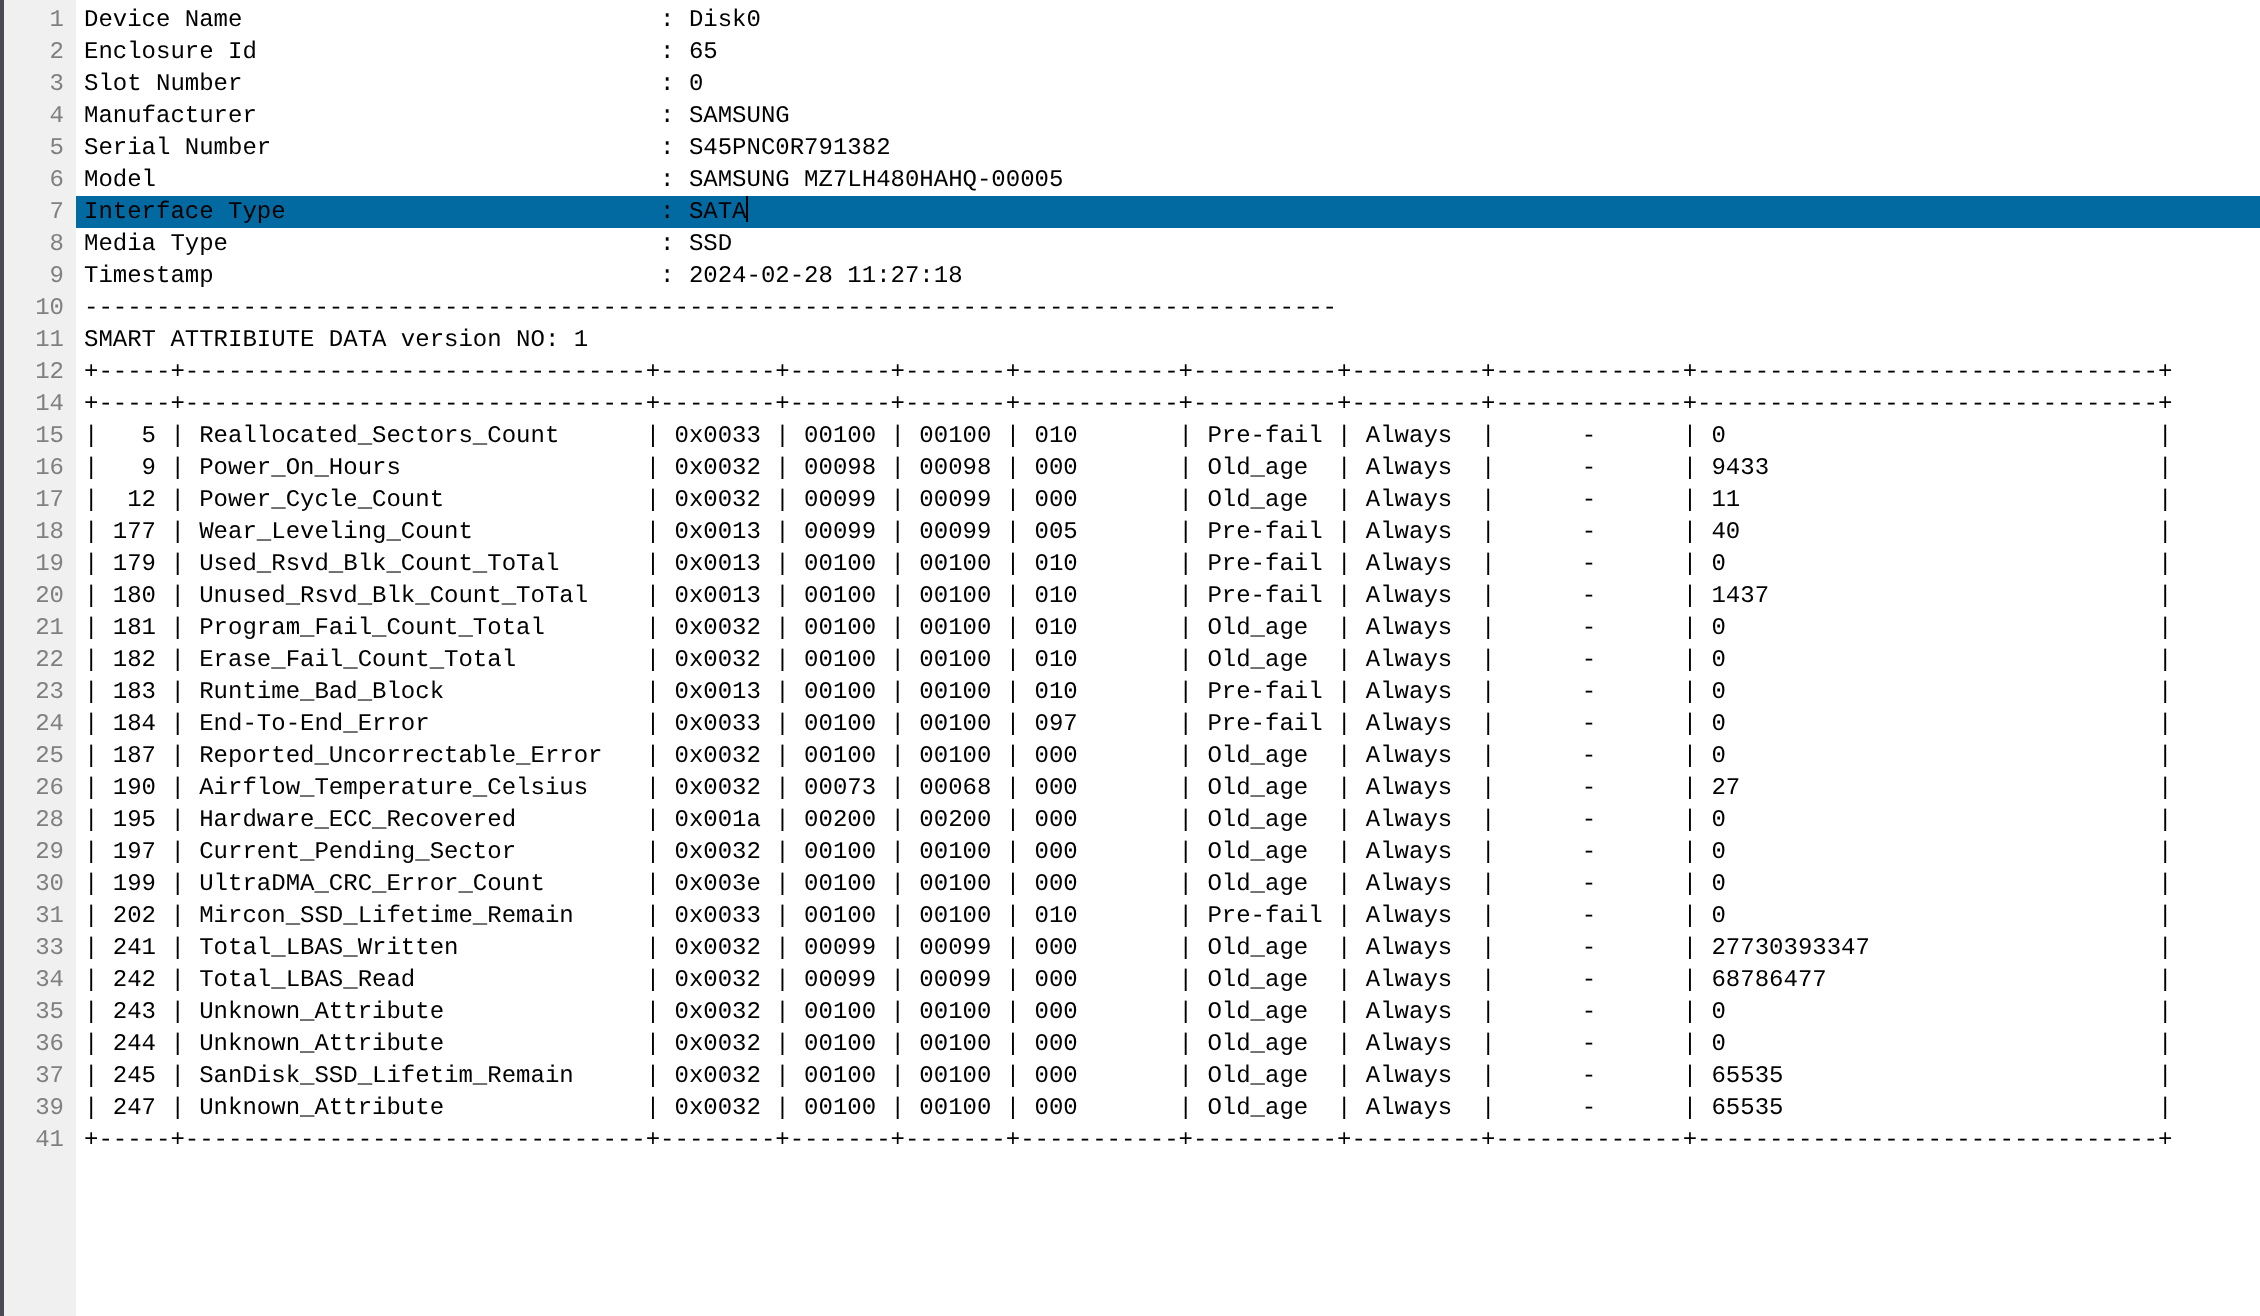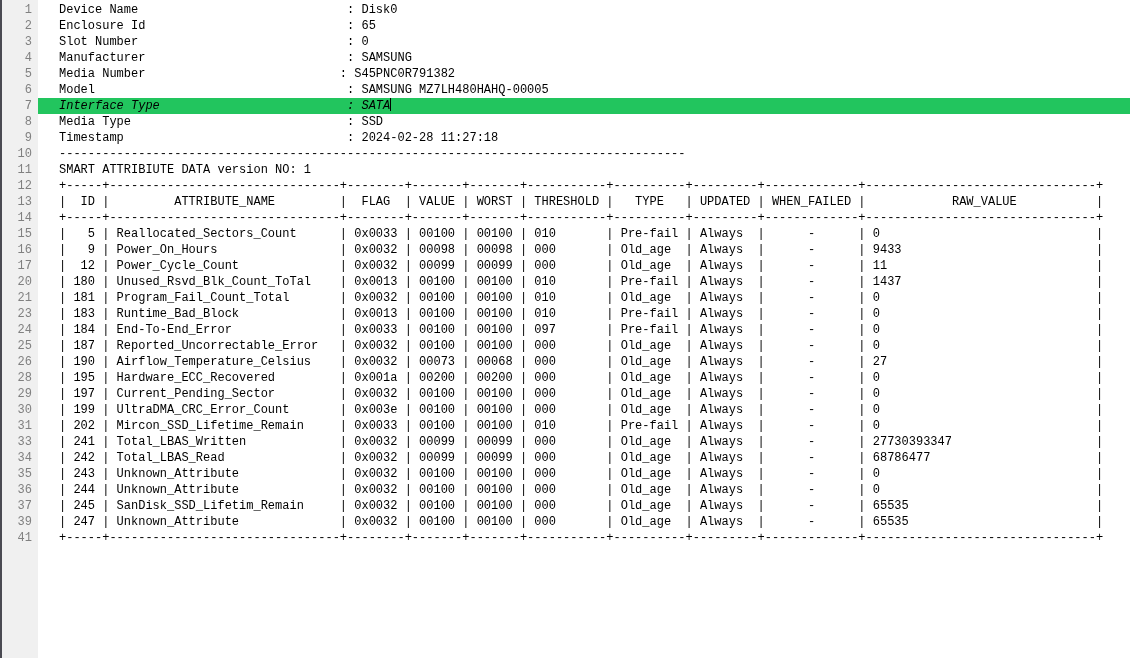--- a/index.html
+++ b/index.html
@@ -36,23 +36,23 @@
     width: 36px;
     text-align: right;
     padding-right: 6px;
     color: #808080;
     background: #f0f0f0;
     font-size: 12px;
   }
   .lt {
     flex: 1 1 auto;
     white-space: pre;
-    padding-left: 21px;
-  }
-  .line.current .lt { background: #22c55e; font-style: italic; }
+    padding-left: 4px;
+  }
+  .line.current .lt { background: #0369a1; }
   .caret {
     display: inline-block;
     width: 1px;
     height: 13px;
     background: #000000;
     vertical-align: -2px;
   }
 </style>
 </head>
 <body>
@@ -71,21 +71,21 @@
       <div class="line">
         <span class="ln">3</span>
         <span class="lt">Slot Number                             : 0</span>
       </div>
       <div class="line">
         <span class="ln">4</span>
         <span class="lt">Manufacturer                            : SAMSUNG</span>
       </div>
       <div class="line">
         <span class="ln">5</span>
-        <span class="lt">Media Number                           : S45PNC0R791382</span>
+        <span class="lt">Serial Number                           : S45PNC0R791382</span>
       </div>
       <div class="line">
         <span class="ln">6</span>
         <span class="lt">Model                                   : SAMSUNG MZ7LH480HAHQ-00005</span>
       </div>
       <div class="line current">
         <span class="ln">7</span>
         <span class="lt">Interface Type                          : SATA<span class="caret"></span></span>
       </div>
       <div class="line">
@@ -102,46 +102,54 @@
       </div>
       <div class="line">
         <span class="ln">11</span>
         <span class="lt">SMART ATTRIBIUTE DATA version NO: 1</span>
       </div>
       <div class="line">
         <span class="ln">12</span>
         <span class="lt">+-----+--------------------------------+--------+-------+-------+-----------+----------+---------+-------------+--------------------------------+</span>
       </div>
       <div class="line">
-        <span class="ln">13</span>
-        <span class="lt">|  ID |         ATTRIBUTE_NAME         |  FLAG  | VALUE | WORST | THRESHOLD |   TYPE   | UPDATED | WHEN_FAILED |            RAW_VALUE           |</span>
-      </div>
-      <div class="line">
         <span class="ln">14</span>
         <span class="lt">+-----+--------------------------------+--------+-------+-------+-----------+----------+---------+-------------+--------------------------------+</span>
       </div>
       <div class="line">
         <span class="ln">15</span>
         <span class="lt">|   5 | Reallocated_Sectors_Count      | 0x0033 | 00100 | 00100 | 010       | Pre-fail | Always  |      -      | 0                              |</span>
       </div>
       <div class="line">
         <span class="ln">16</span>
         <span class="lt">|   9 | Power_On_Hours                 | 0x0032 | 00098 | 00098 | 000       | Old_age  | Always  |      -      | 9433                           |</span>
       </div>
       <div class="line">
         <span class="ln">17</span>
         <span class="lt">|  12 | Power_Cycle_Count              | 0x0032 | 00099 | 00099 | 000       | Old_age  | Always  |      -      | 11                             |</span>
       </div>
       <div class="line">
+        <span class="ln">18</span>
+        <span class="lt">| 177 | Wear_Leveling_Count            | 0x0013 | 00099 | 00099 | 005       | Pre-fail | Always  |      -      | 40                             |</span>
+      </div>
+      <div class="line">
+        <span class="ln">19</span>
+        <span class="lt">| 179 | Used_Rsvd_Blk_Count_ToTal      | 0x0013 | 00100 | 00100 | 010       | Pre-fail | Always  |      -      | 0                              |</span>
+      </div>
+      <div class="line">
         <span class="ln">20</span>
         <span class="lt">| 180 | Unused_Rsvd_Blk_Count_ToTal    | 0x0013 | 00100 | 00100 | 010       | Pre-fail | Always  |      -      | 1437                           |</span>
       </div>
       <div class="line">
         <span class="ln">21</span>
         <span class="lt">| 181 | Program_Fail_Count_Total       | 0x0032 | 00100 | 00100 | 010       | Old_age  | Always  |      -      | 0                              |</span>
+      </div>
+      <div class="line">
+        <span class="ln">22</span>
+        <span class="lt">| 182 | Erase_Fail_Count_Total         | 0x0032 | 00100 | 00100 | 010       | Old_age  | Always  |      -      | 0                              |</span>
       </div>
       <div class="line">
         <span class="ln">23</span>
         <span class="lt">| 183 | Runtime_Bad_Block              | 0x0013 | 00100 | 00100 | 010       | Pre-fail | Always  |      -      | 0                              |</span>
       </div>
       <div class="line">
         <span class="ln">24</span>
         <span class="lt">| 184 | End-To-End_Error               | 0x0033 | 00100 | 00100 | 097       | Pre-fail | Always  |      -      | 0                              |</span>
       </div>
       <div class="line">

